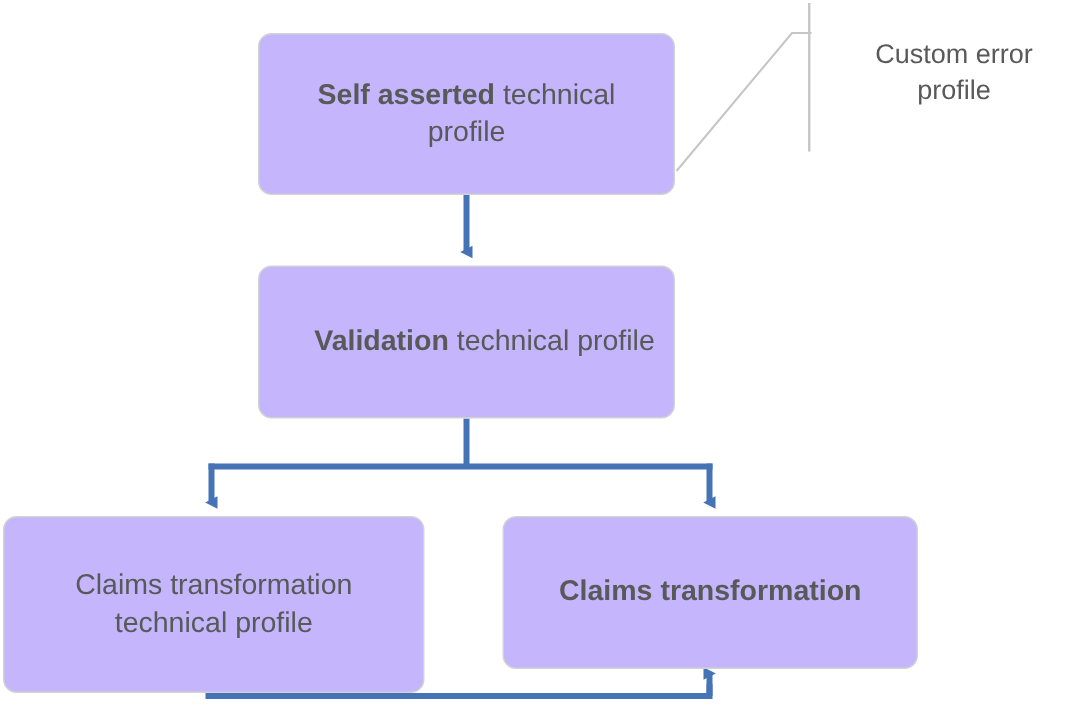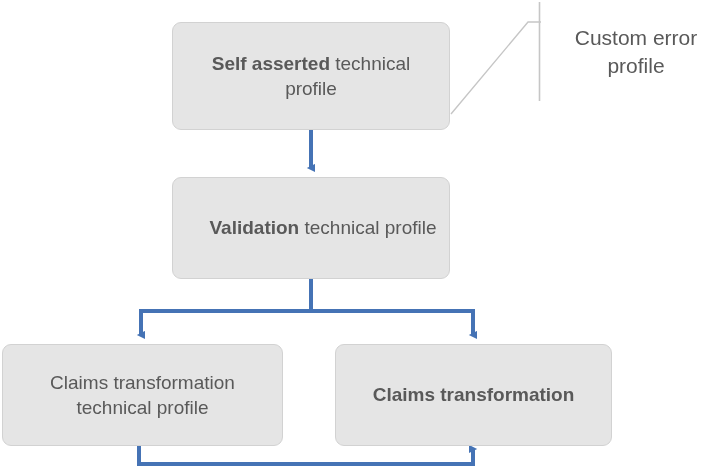--- a/index.html
+++ b/index.html
@@ -23,21 +23,21 @@
   #connectors {
     position: absolute;
     left: 0;
     top: 0;
     width: 727px;
     height: 470px;
   }
   .node {
     position: absolute;
     box-sizing: border-box;
-    background: #e5e5e5;
+    background: #c4b5fd;
     border: 1px solid #D2D2D2;
     border-radius: 9px;
     display: flex;
     align-items: center;
     justify-content: center;
     text-align: center;
     color: #595959;
     font-size: 19px;
     line-height: 1.32;
     padding: 4px 12px;
@@ -48,33 +48,33 @@
     width: 100%;
   }
   .b { font-weight: bold; }
   #node-self-asserted {
     left: 172px;  top: 22px;  width: 278px; height: 108px;
   }
   #node-validation {
     left: 172px;  top: 177px; width: 278px; height: 102px; padding-left: 36px;
   }
   #node-claims-transformation-tp {
-    left: 2px;    top: 344px; width: 281px; height: 102px;
+    left: 2px;    top: 344px; width: 281px; height: 118px;
   }
   #node-claims-transformation {
     left: 335px;  top: 344px; width: 277px; height: 102px;
   }
   #callout-label {
     position: absolute;
     left: 556px;
     top: 24px;
     width: 160px;
     text-align: center;
     color: #595959;
-    font-size: 21px;
+    font-size: 18px;
     line-height: 1.35;
     z-index: 2;
   }
 </style>
 </head>
 <body>
 
 <div id="diagram">
 
   <svg id="connectors" viewBox="0 0 727 470" width="727" height="470" aria-hidden="true">

